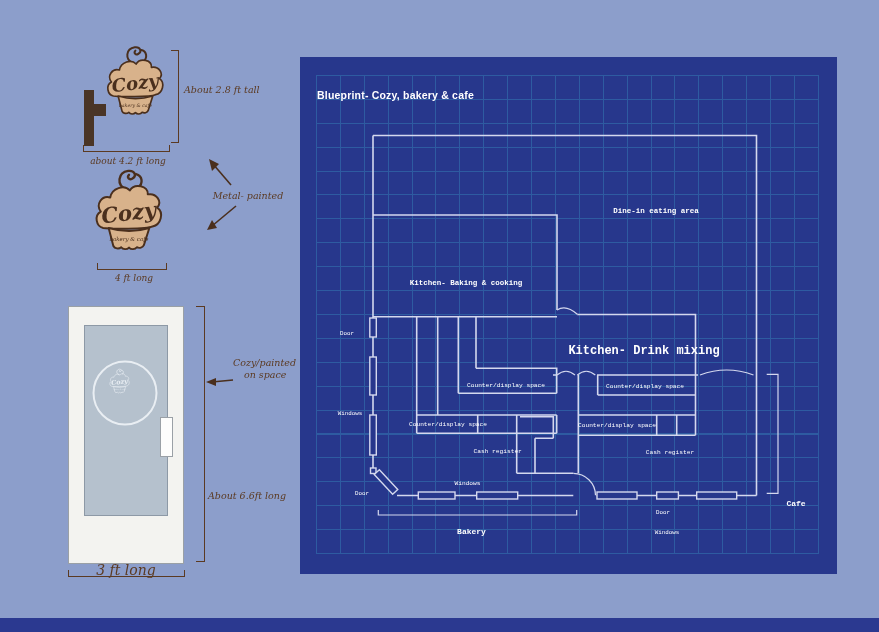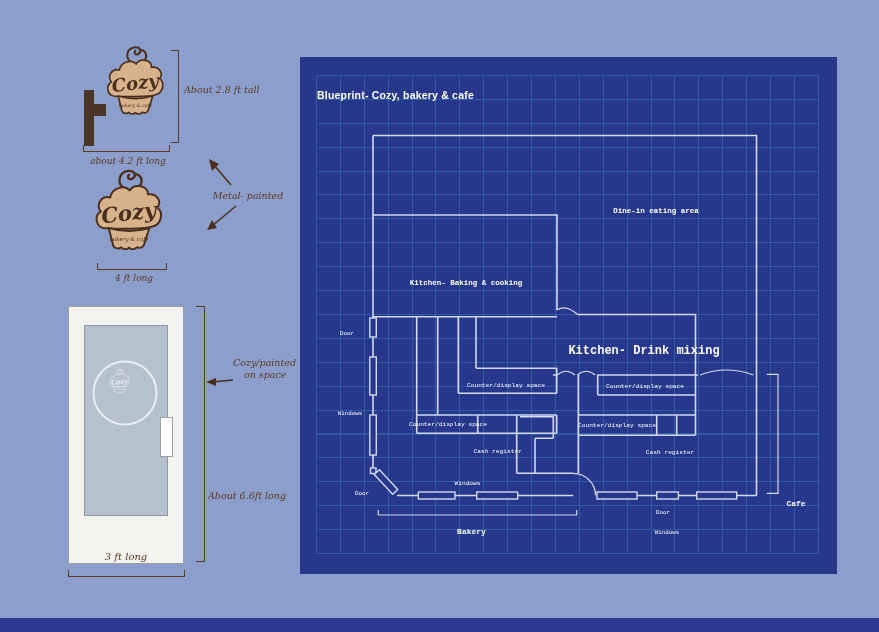--- a/index.html
+++ b/index.html
@@ -101,21 +101,21 @@
   </div>
   <div class="script" style="left:233px;top:357px;font-size:9.5px">Cozy/painted</div>
   <div class="script" style="left:244px;top:369px;font-size:9.5px">on space</div>
   <svg class="arrow-svg" style="left:203px;top:374px" width="32" height="14">
     <line x1="30" y1="6" x2="9" y2="8"></line>
       <polygon points="3,8 13,4 13,12"></polygon>
   </svg>
   <div class="bracket br-right" style="left:196px;top:306px;width:8px;height:254px"></div>
   <div class="script center" style="left:247px;top:495px;font-size:9.5px">About 6.6ft long</div>
   <div class="bracket br-under" style="left:68px;top:570px;width:115px;height:6px"></div>
-  <div class="script center" style="left:126px;top:556px;font-size:10px">3 ft long</div>
+  <div class="script center" style="left:126px;top:570px;font-size:14px">3 ft long</div>
 
   <div class="bp-panel">
     <div class="bp-grid"></div>
     <div class="bp-title">Blueprint- Cozy, bakery &amp; cafe</div>
 
     <svg class="bp-svg" width="537" height="517" viewBox="0 0 537 517">
 
       <path class="wall" d="M73,78.5 H456.5 V438.5 M73,78.5 V416 M97,438.5 H273.3 M296.7,438.5 H456.5"></path>
 
       <path class="wall" d="M73,158 H257 V253 M277.3,257.5 H395.5 V378.3 M73,259.7 H257"></path>

